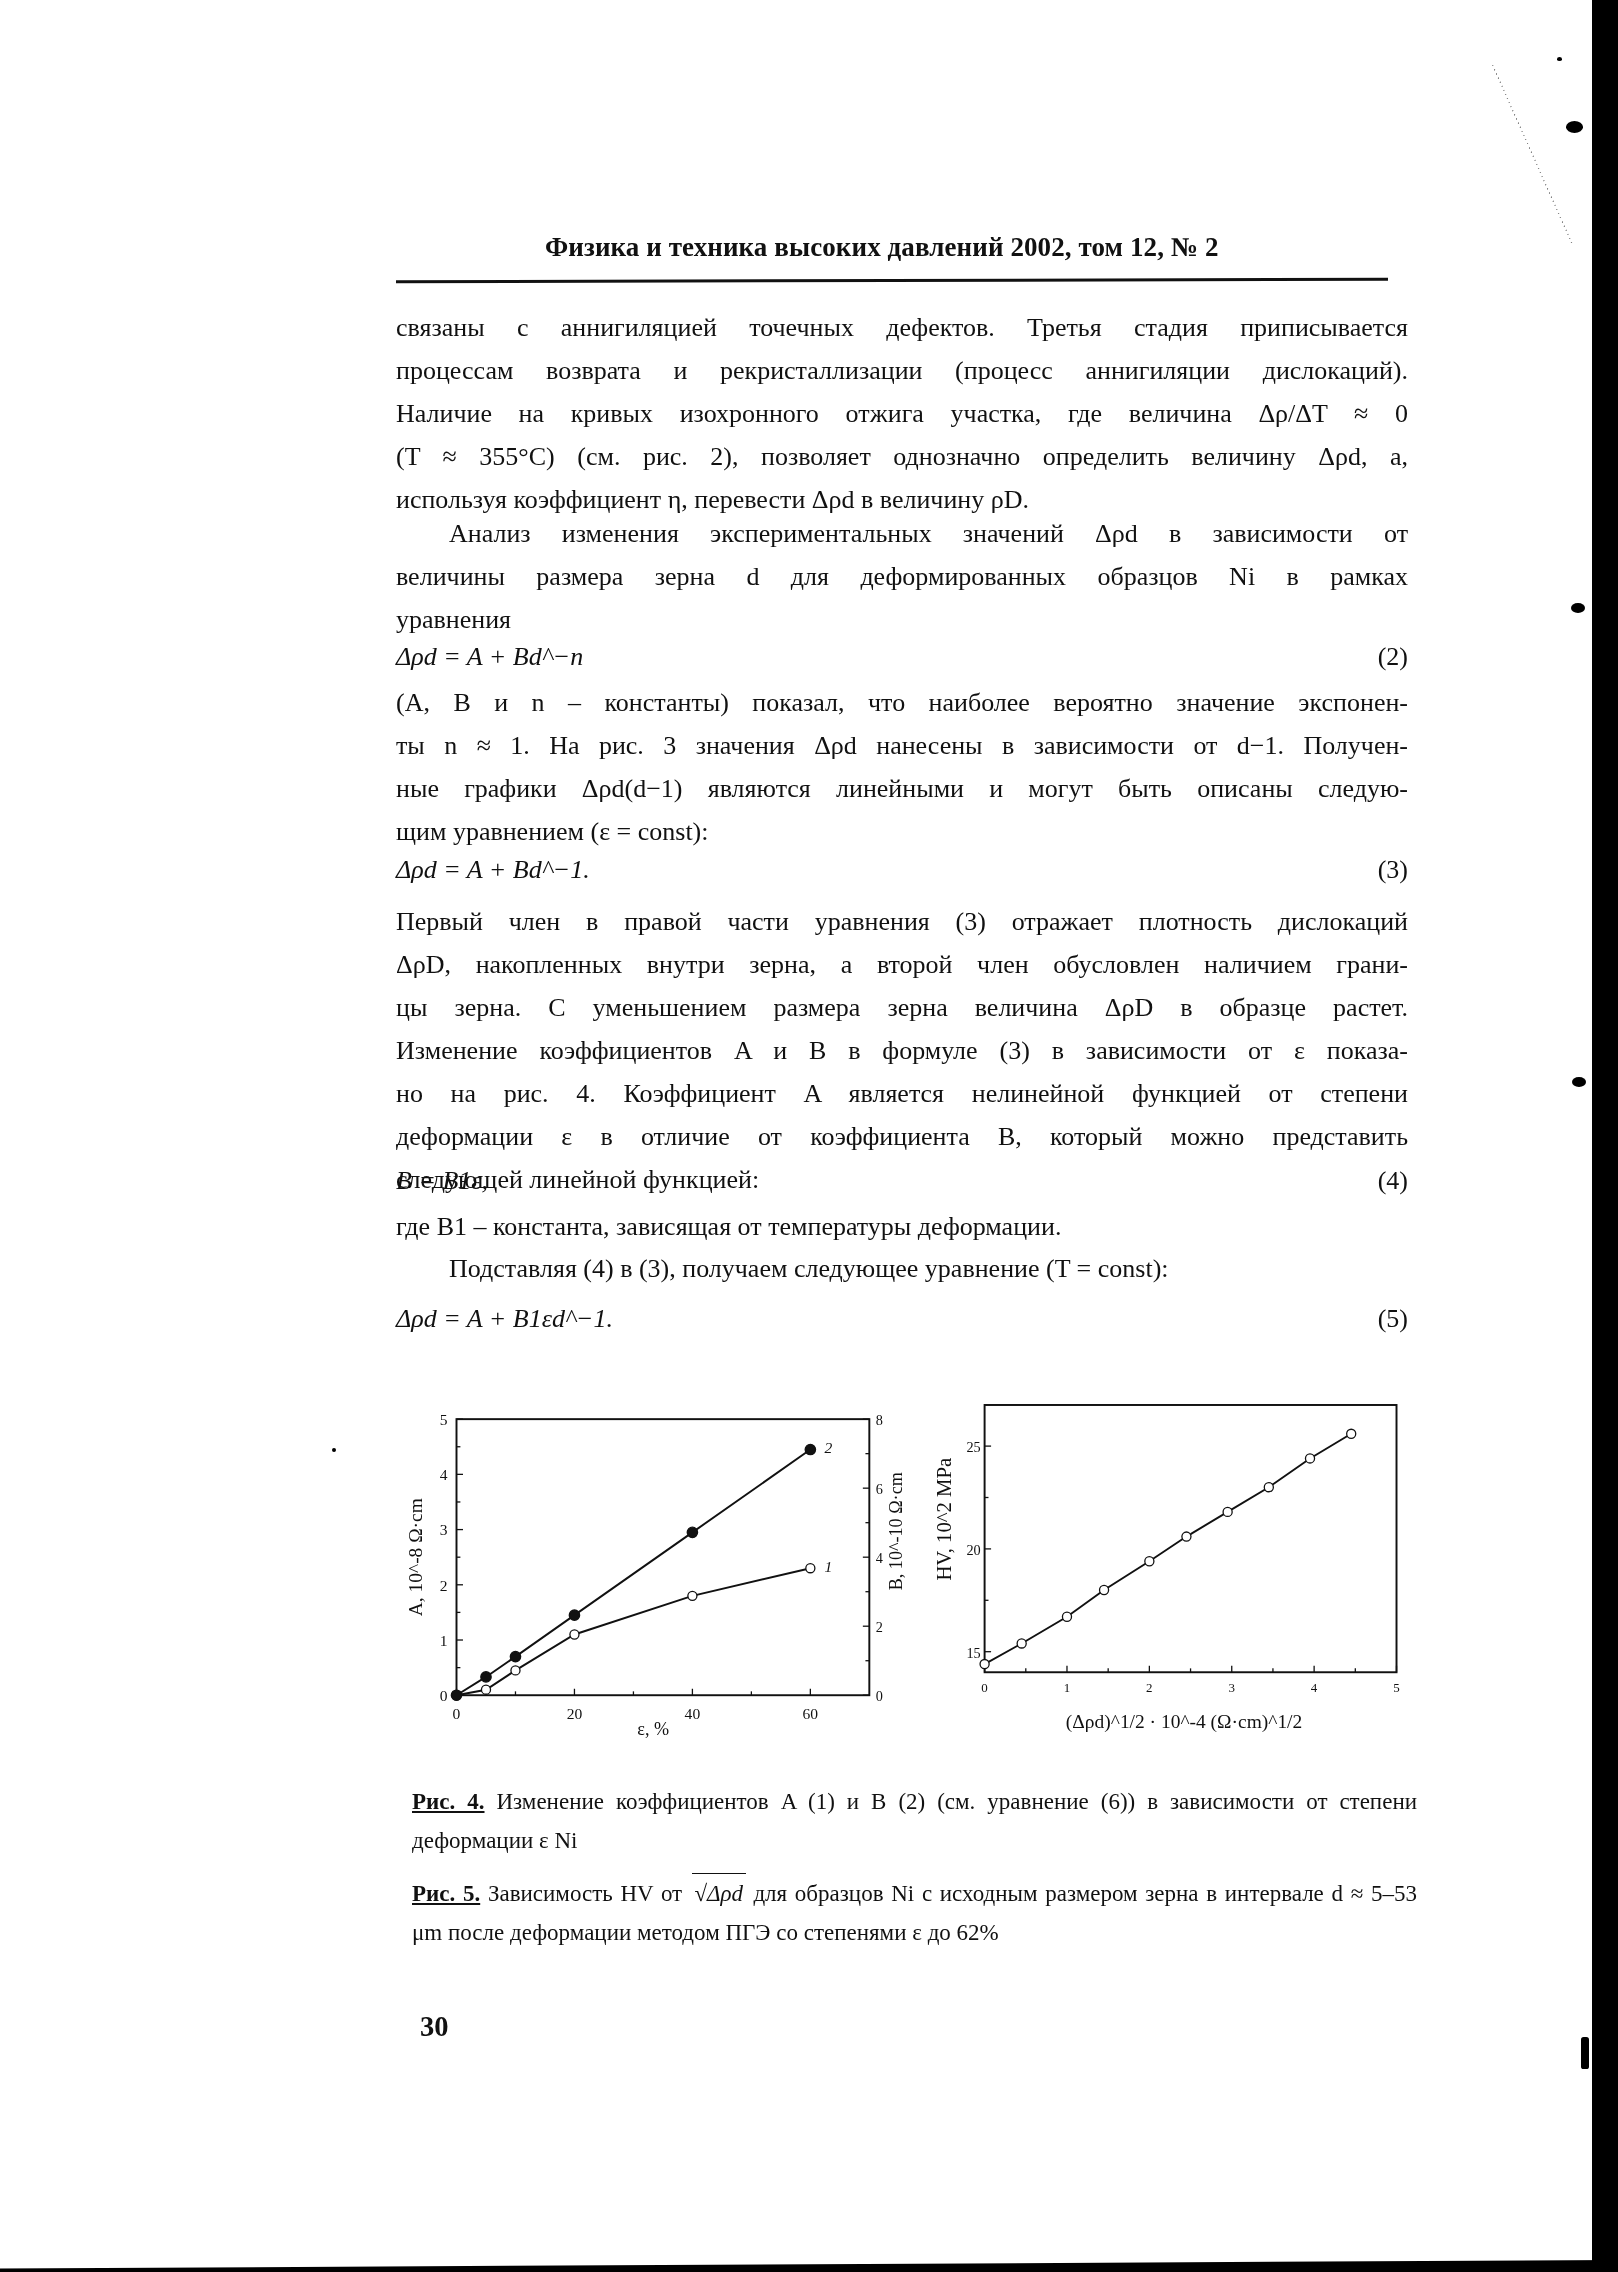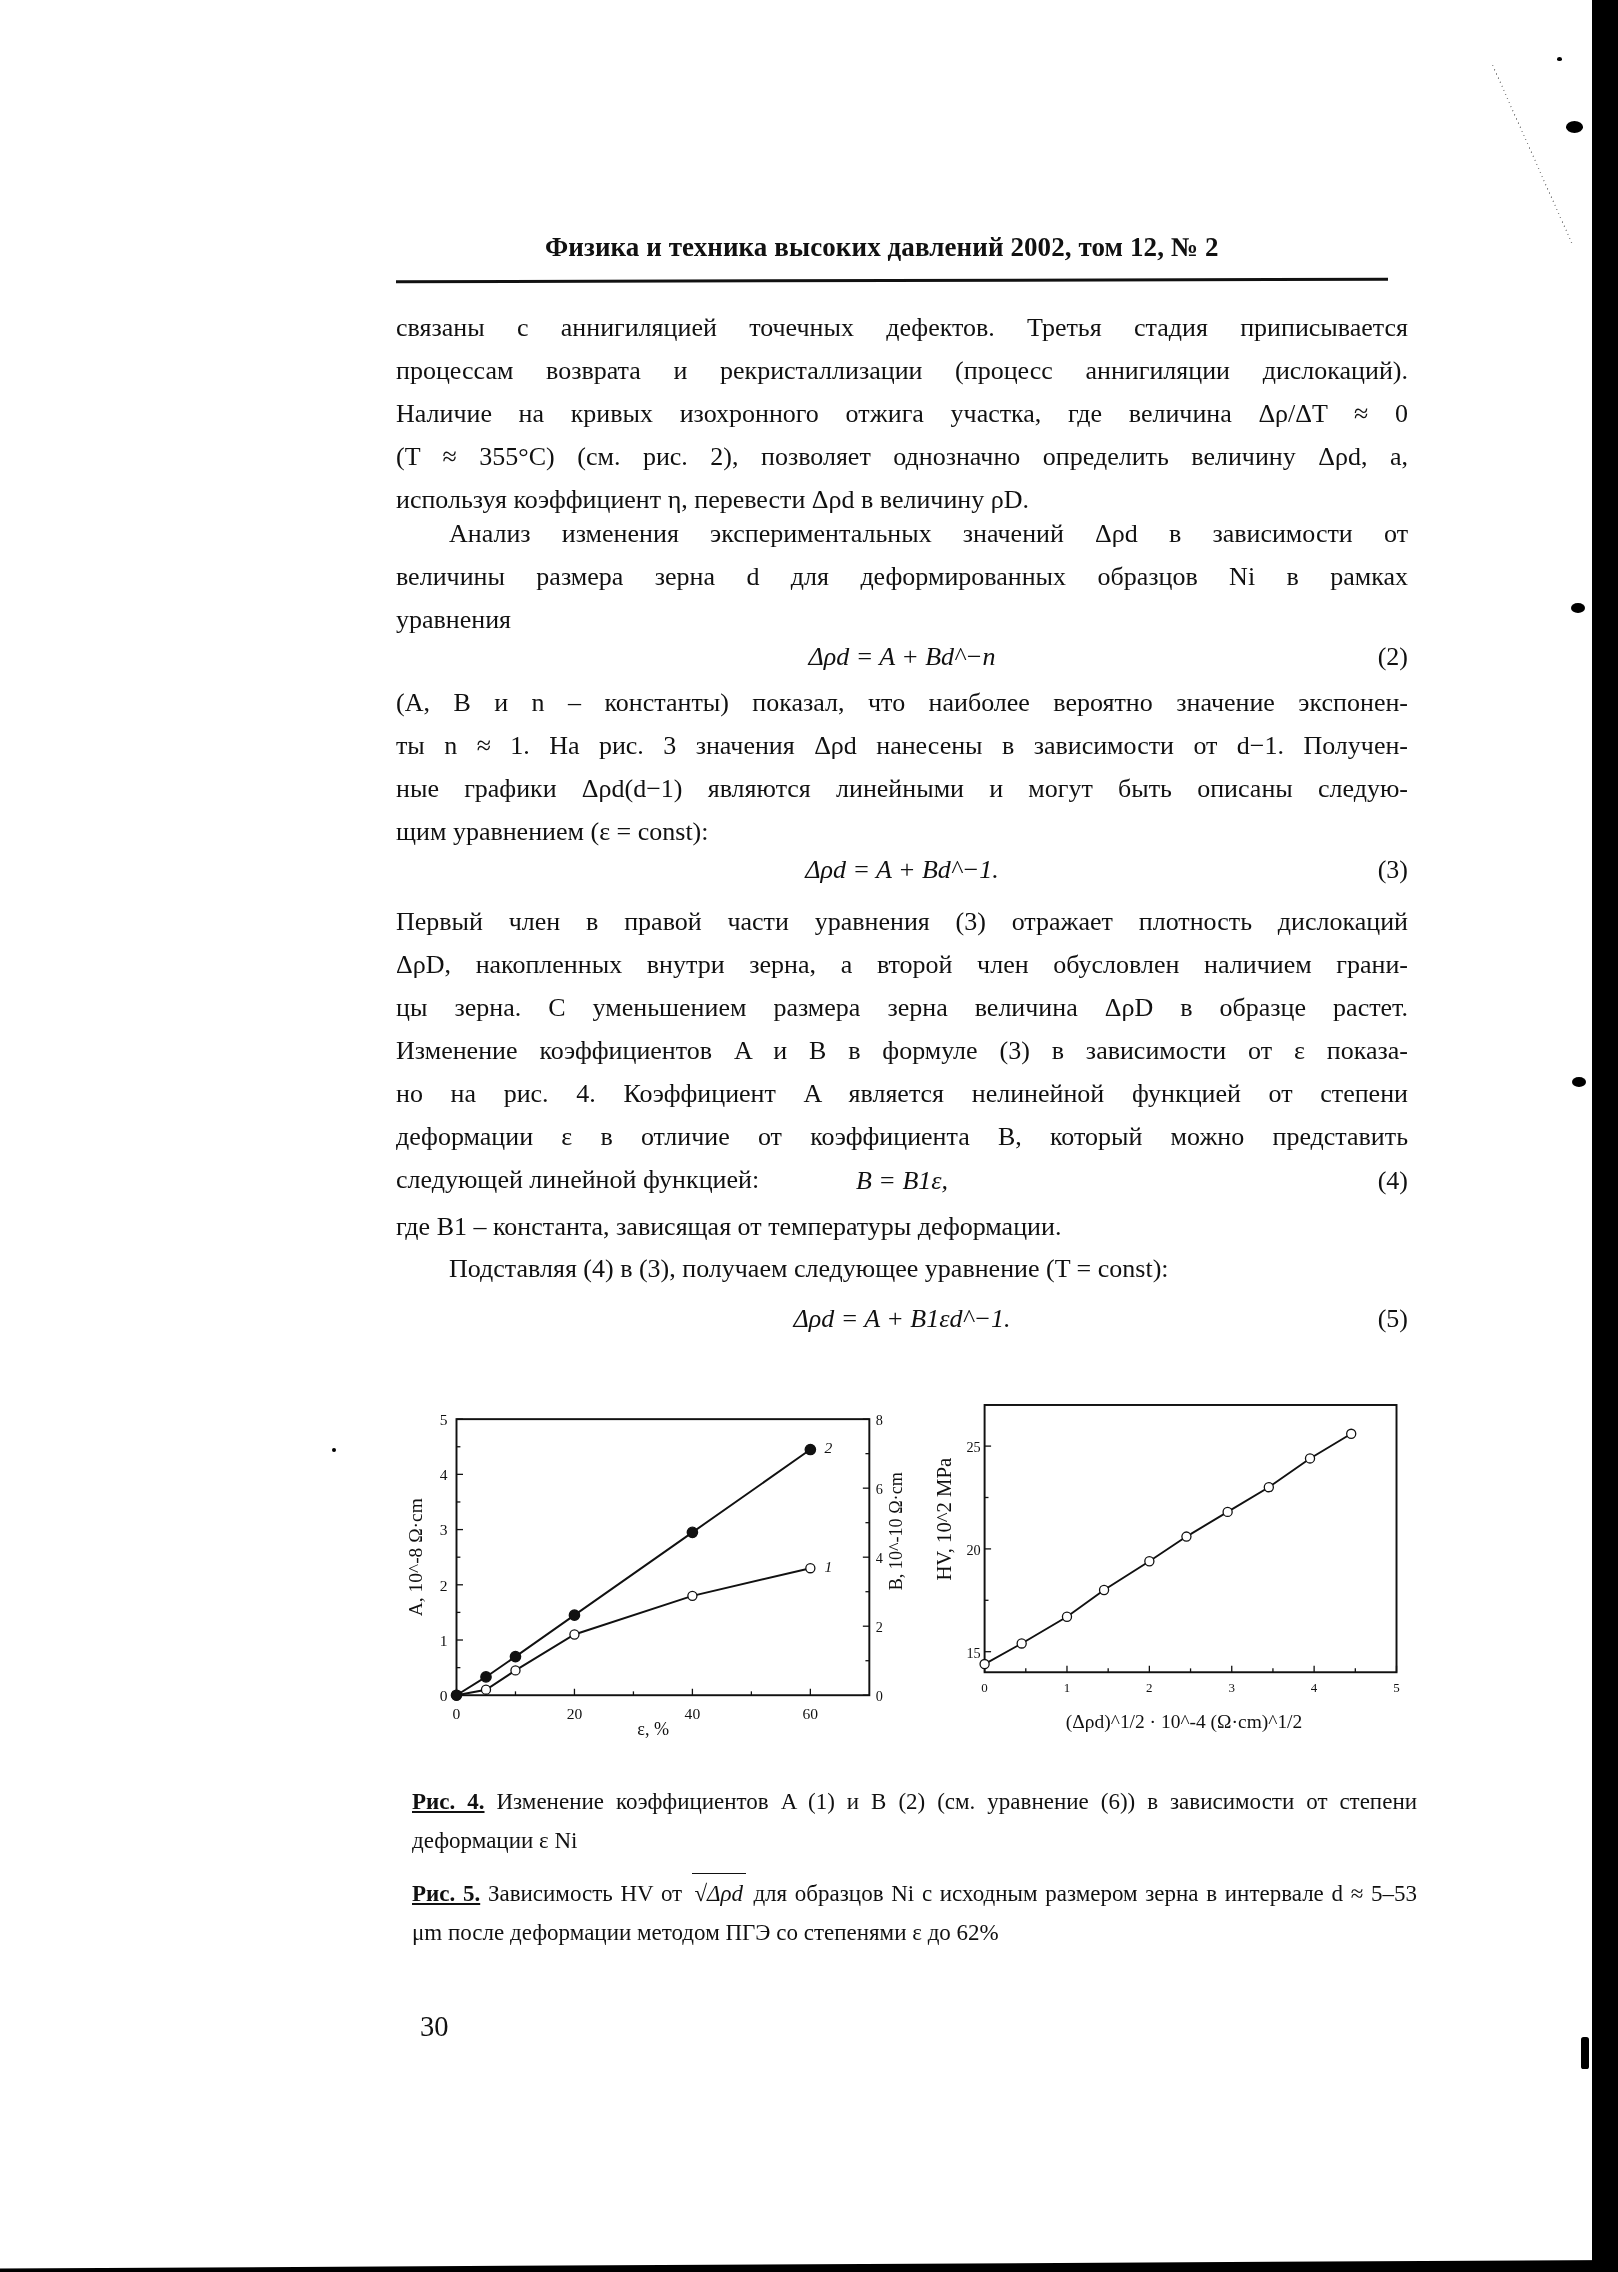--- a/index.html
+++ b/index.html
@@ -13,32 +13,32 @@
 
   .header { position:absolute; left:545px; top:232px; width:765px; text-align:left;
             font-weight:bold; font-size:27px; letter-spacing:0.1px; }
   .header-rule { position:absolute; left:396px; top:279px; width:992px; height:2.6px; background:#111; transform:rotate(-0.15deg); }
 
   .text-block { position:absolute; left:396px; width:1012px; font-size:26px; line-height:43px; text-align:justify; }
   .para-line { display:block; white-space:nowrap; text-align-last:justify; text-align:justify; }
   .para-line.last { text-align-last:left; }
   .indent { padding-left:53px; }
   .eq-row { position:absolute; left:396px; width:1012px; height:39px; font-size:26px; }
-  .eq-body { position:absolute; left:0; right:0; text-align:center; font-style:italic; }
+  .eq-body { position:absolute; left:0; right:0; text-align:left; font-style:italic; }
   .eq-num { position:absolute; right:0; top:0; }
   .it { font-style:italic; }
 
   .chart { position:absolute; }
   .chart svg { display:block; overflow:visible; }
   .chart text { font-family:"Liberation Serif","DejaVu Serif",serif; fill:#111; }
 
   .caption { position:absolute; left:412px; width:1005px; font-size:23px; line-height:39px; text-align:justify; }
   .caption b { font-weight:bold;text-decoration:underline; }
   .sqrt { display:inline-block; border-top:1.3px solid #111; padding:0 2.6px; margin-left:2px; }
-  .page-num { position:absolute; left:420px; top:2011px; font-size:28.5px; font-weight:normal; }
+  .page-num { position:absolute; left:420px; top:2011px; font-size:28.5px; font-weight:bold; }
 </style>
 </head>
 <body>
 
 <div class="edge-right"></div>
 <div class="edge-bottom"></div>
 <div class="scan-streak"></div>
 <div class="speck" style="left:1557px;top:57px;width:5.2px;height:3.9px"></div>
 <div class="speck" style="left:1566px;top:121px;width:17px;height:11.7px"></div>
 <div class="speck" style="left:1571px;top:603px;width:14.3px;height:10.4px"></div>

